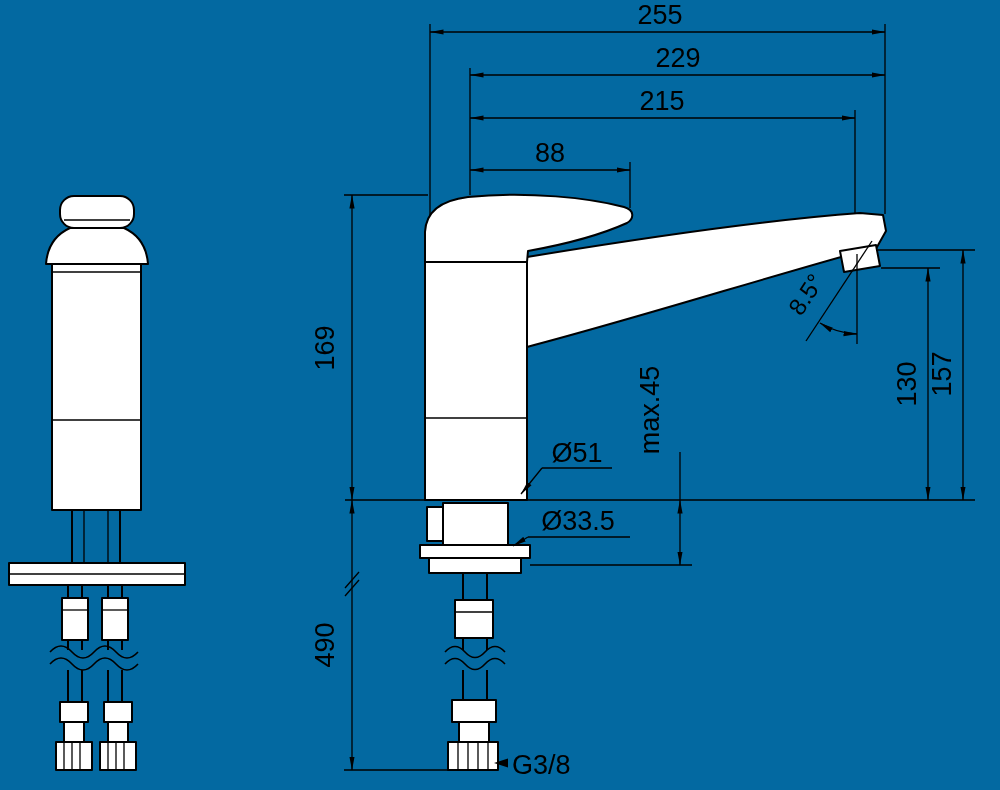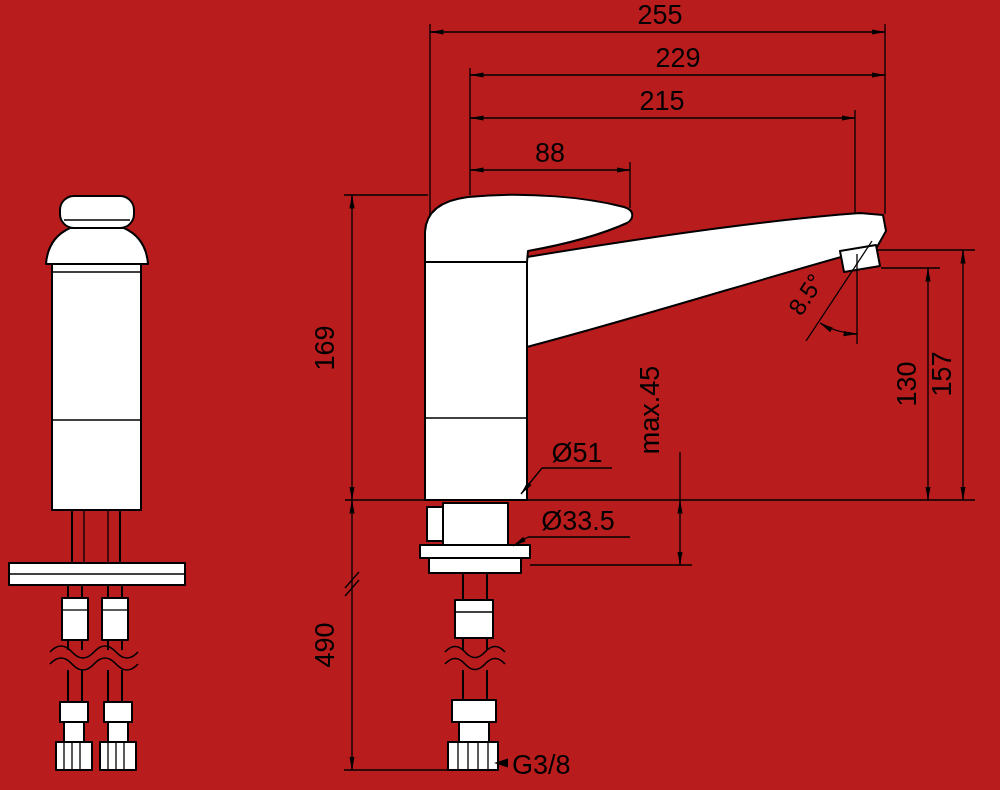--- a/index.html
+++ b/index.html
@@ -1,16 +1,16 @@
 <!DOCTYPE html>
 <html><head>
 <meta charset="utf-8">
 <style>
   html,body{margin:0;padding:0;background:#ffffff;}
-  .page{width:1000px;height:790px;background:#b91c1c;position:relative;overflow:hidden;}
+  .page{width:1000px;height:790px;background:#0369a1;position:relative;overflow:hidden;}
   svg{display:block;}
   .part{fill:#ffffff;stroke:#000000;stroke-width:2;stroke-linejoin:round;}
   .ln{fill:none;stroke:#000000;stroke-width:2;stroke-linejoin:round;}
   .thin{fill:none;stroke:#000000;stroke-width:1.3;}
   .dim{fill:none;stroke:#000000;stroke-width:1.3;}
   .wave{fill:none;stroke:#000000;stroke-width:1.6;}
   text{font-family:"Liberation Sans","DejaVu Sans",sans-serif;font-size:27px;fill:#000000;}
   .small{font-size:24px;}
 </style>
 </head>

